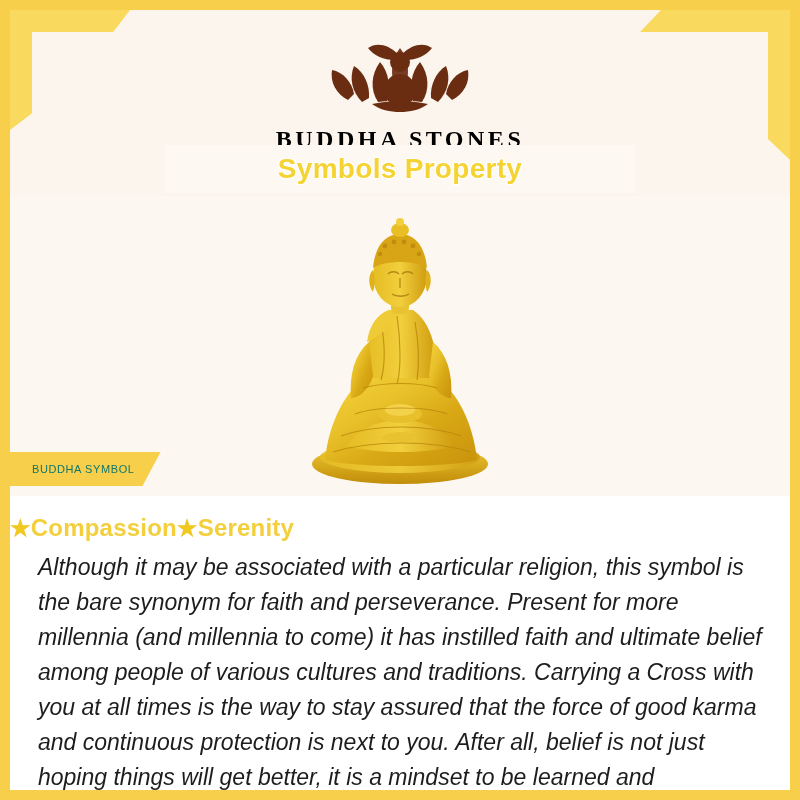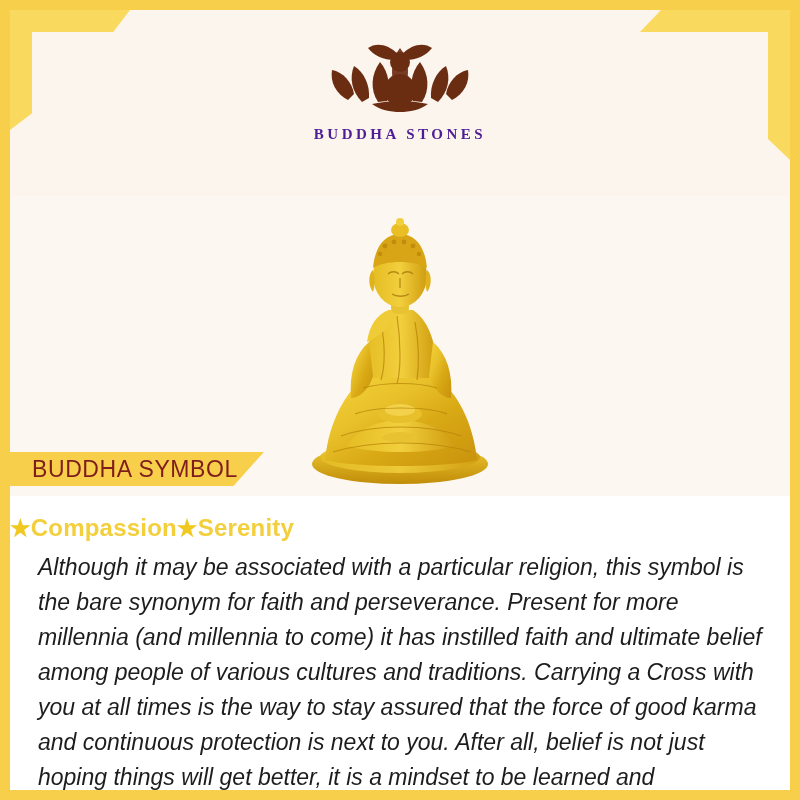--- a/index.html
+++ b/index.html
@@ -89,23 +89,23 @@
     position: absolute;
     left: 0; right: 0; top: 22px;
     text-align: center;
   }
   .brand-logo {
     display: block;
     margin: 0 auto;
   }
   .brand-name {
     margin-top: 4px;
-    font-size: 15px;
+    font-size: 24px;
     letter-spacing: 3.5px;
-    color: #4c1d95;
+    color: #000000;
     font-weight: bold;
     font-family: "Liberation Serif", serif;
   }
 
   
   .title-bar {
     position: absolute;
     left: 165px; top: 145px;
     width: 470px; height: 48px;
     background: #fdf8f2;
@@ -140,22 +140,22 @@
     position: absolute;
     left: 10px; top: 452px;
     height: 34px;
     padding: 0 26px 0 22px;
     background: #f7cf4a;
     display: flex;
     align-items: center;
     clip-path: polygon(0 0, 100% 0, 88% 100%, 0 100%);
   }
   .ribbon span {
-    font-size: 23px;
-    color: #7f1d1d;
+    font-size: 11px;
+    color: #0f766e;
     letter-spacing: .6px;
   }
 
   
   .body-panel {
     position: absolute;
     left: 10px; top: 496px;
     width: 780px; height: 294px;
     background: #ffffff;
   }
@@ -224,20 +224,23 @@
           <path d="M92 34 C102 24 114 22 122 28 C116 36 106 40 96 40 Z" transform="translate(0,-2)"></path>
 
           <path d="M62 82 C70 88 80 90 90 90 C100 90 110 88 118 82 C108 80 100 79 90 79 C80 79 72 80 62 82 Z"></path>
         </g>
         <rect x="40" y="88" width="100" height="0" fill="none"></rect>
       </svg>
     </span>
     <div class="brand-name">BUDDHA STONES</div>
   </div>
 
+  <div class="title-bar">
+    <span class="title-text">Symbols Property</span>
+  </div>
 
   <div class="hero">
     <span class="buddha-wrap">
       <svg width="230" height="290" viewBox="0 0 230 290" xmlns="http://www.w3.org/2000/svg">
         <defs>
           <linearGradient id="gold" x1="0" y1="0" x2="1" y2="1">
             <stop offset="0%" stop-color="#f5d33a"></stop>
             <stop offset="35%" stop-color="#e8c02a"></stop>
             <stop offset="60%" stop-color="#d9a915"></stop>
             <stop offset="100%" stop-color="#c8920c"></stop>

